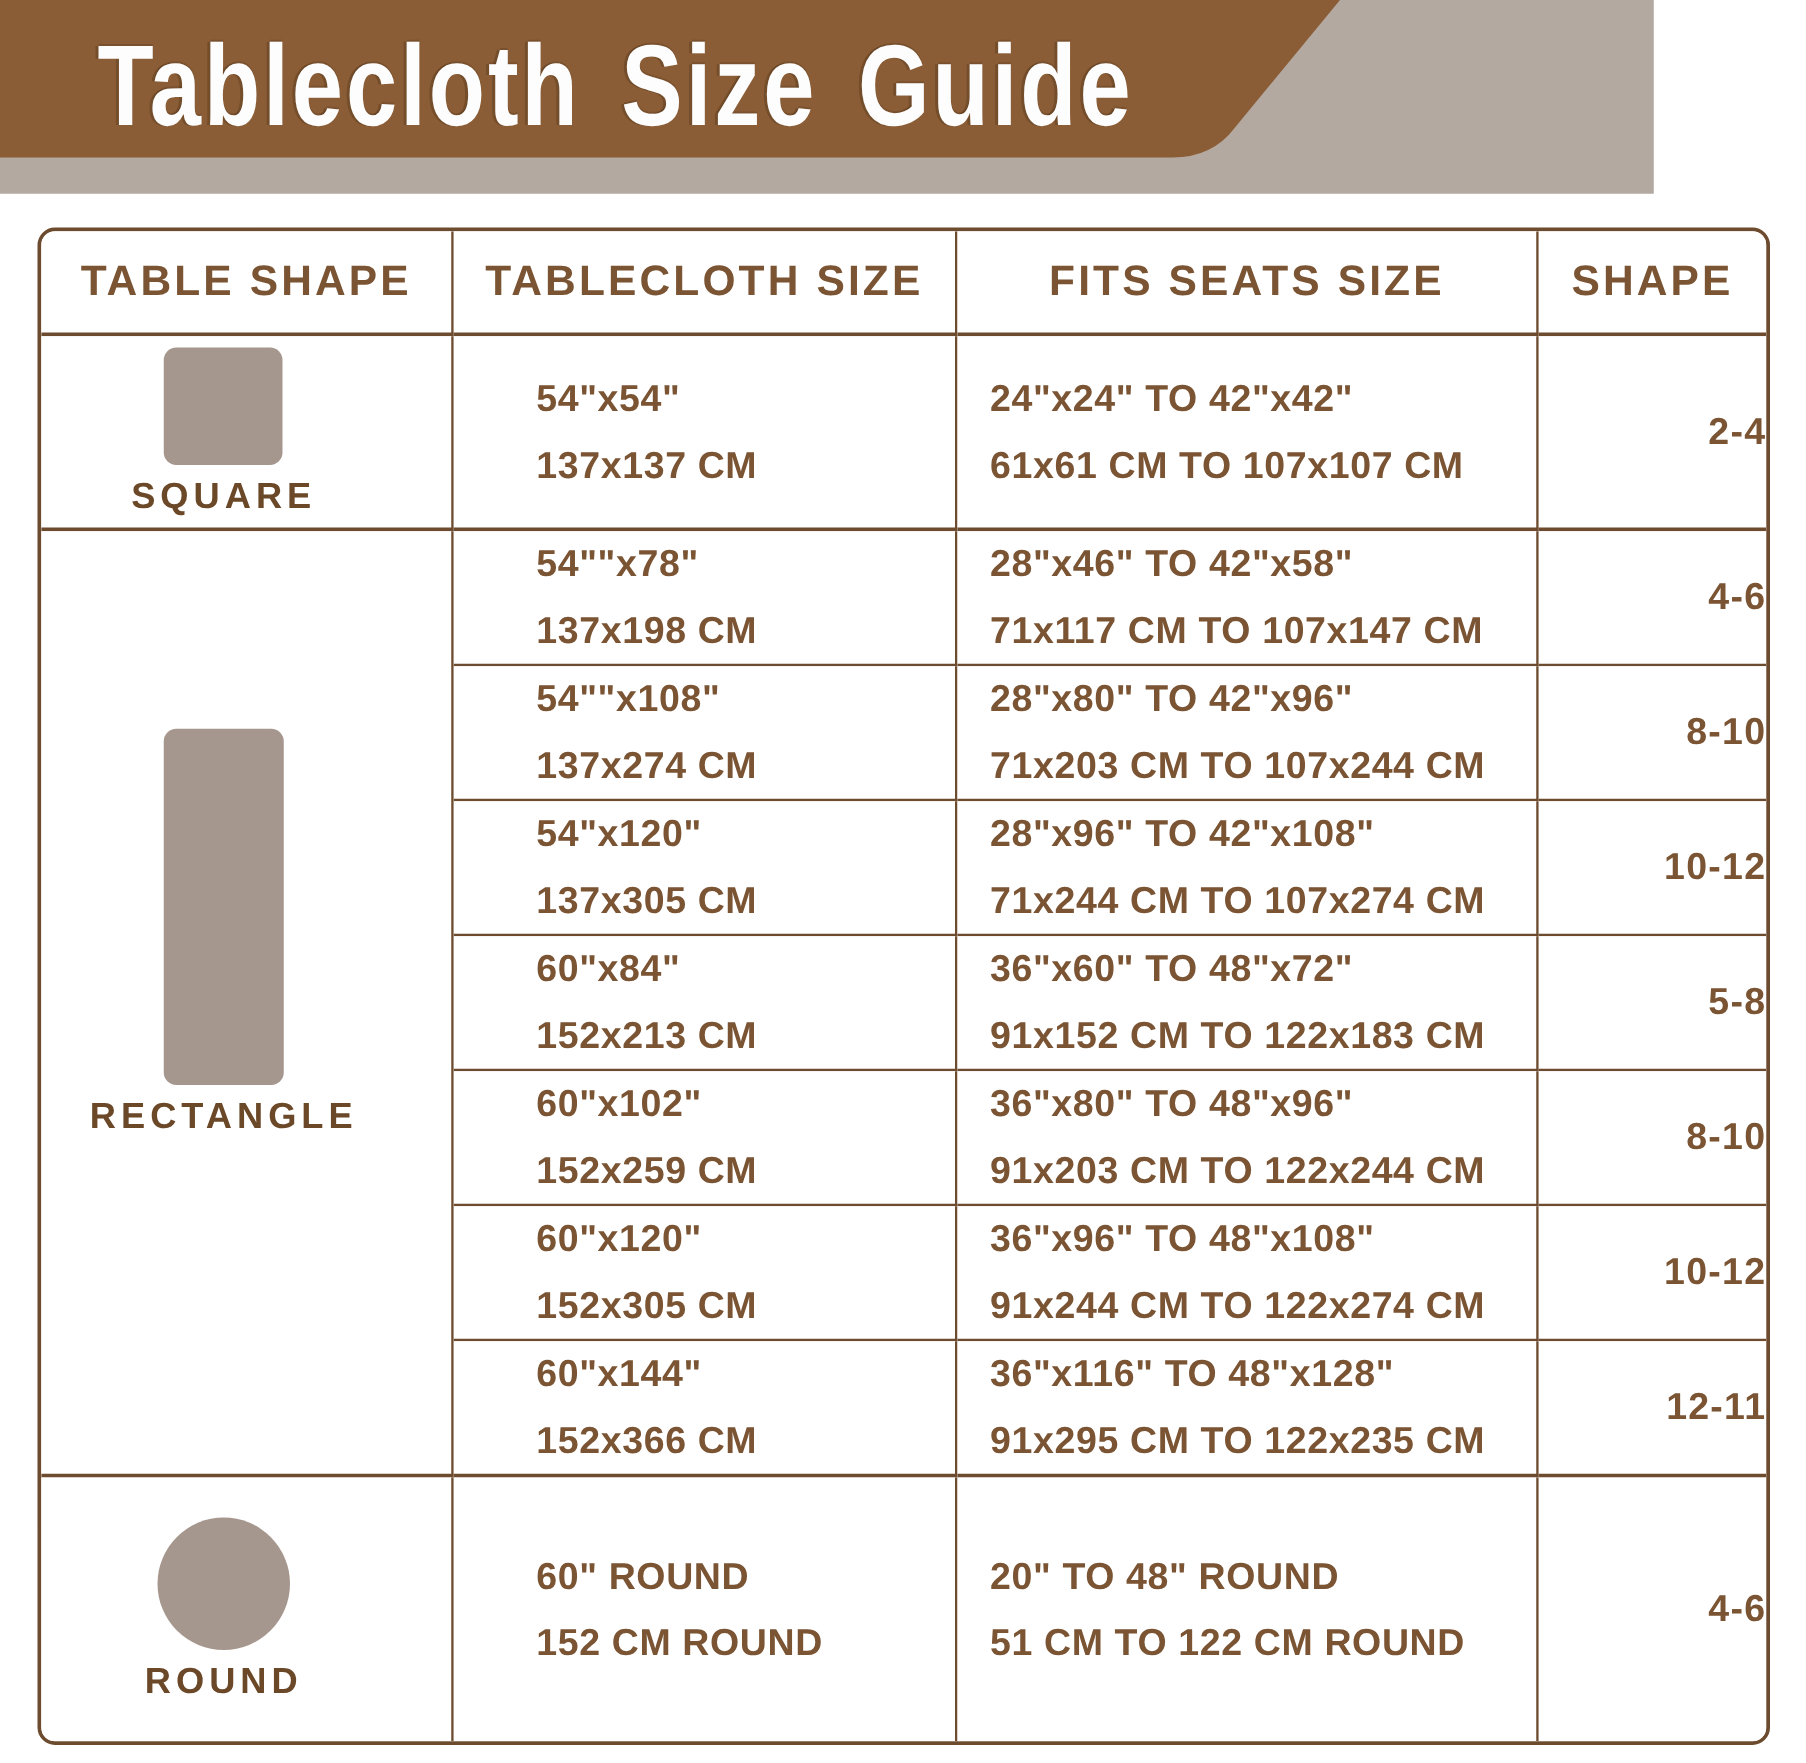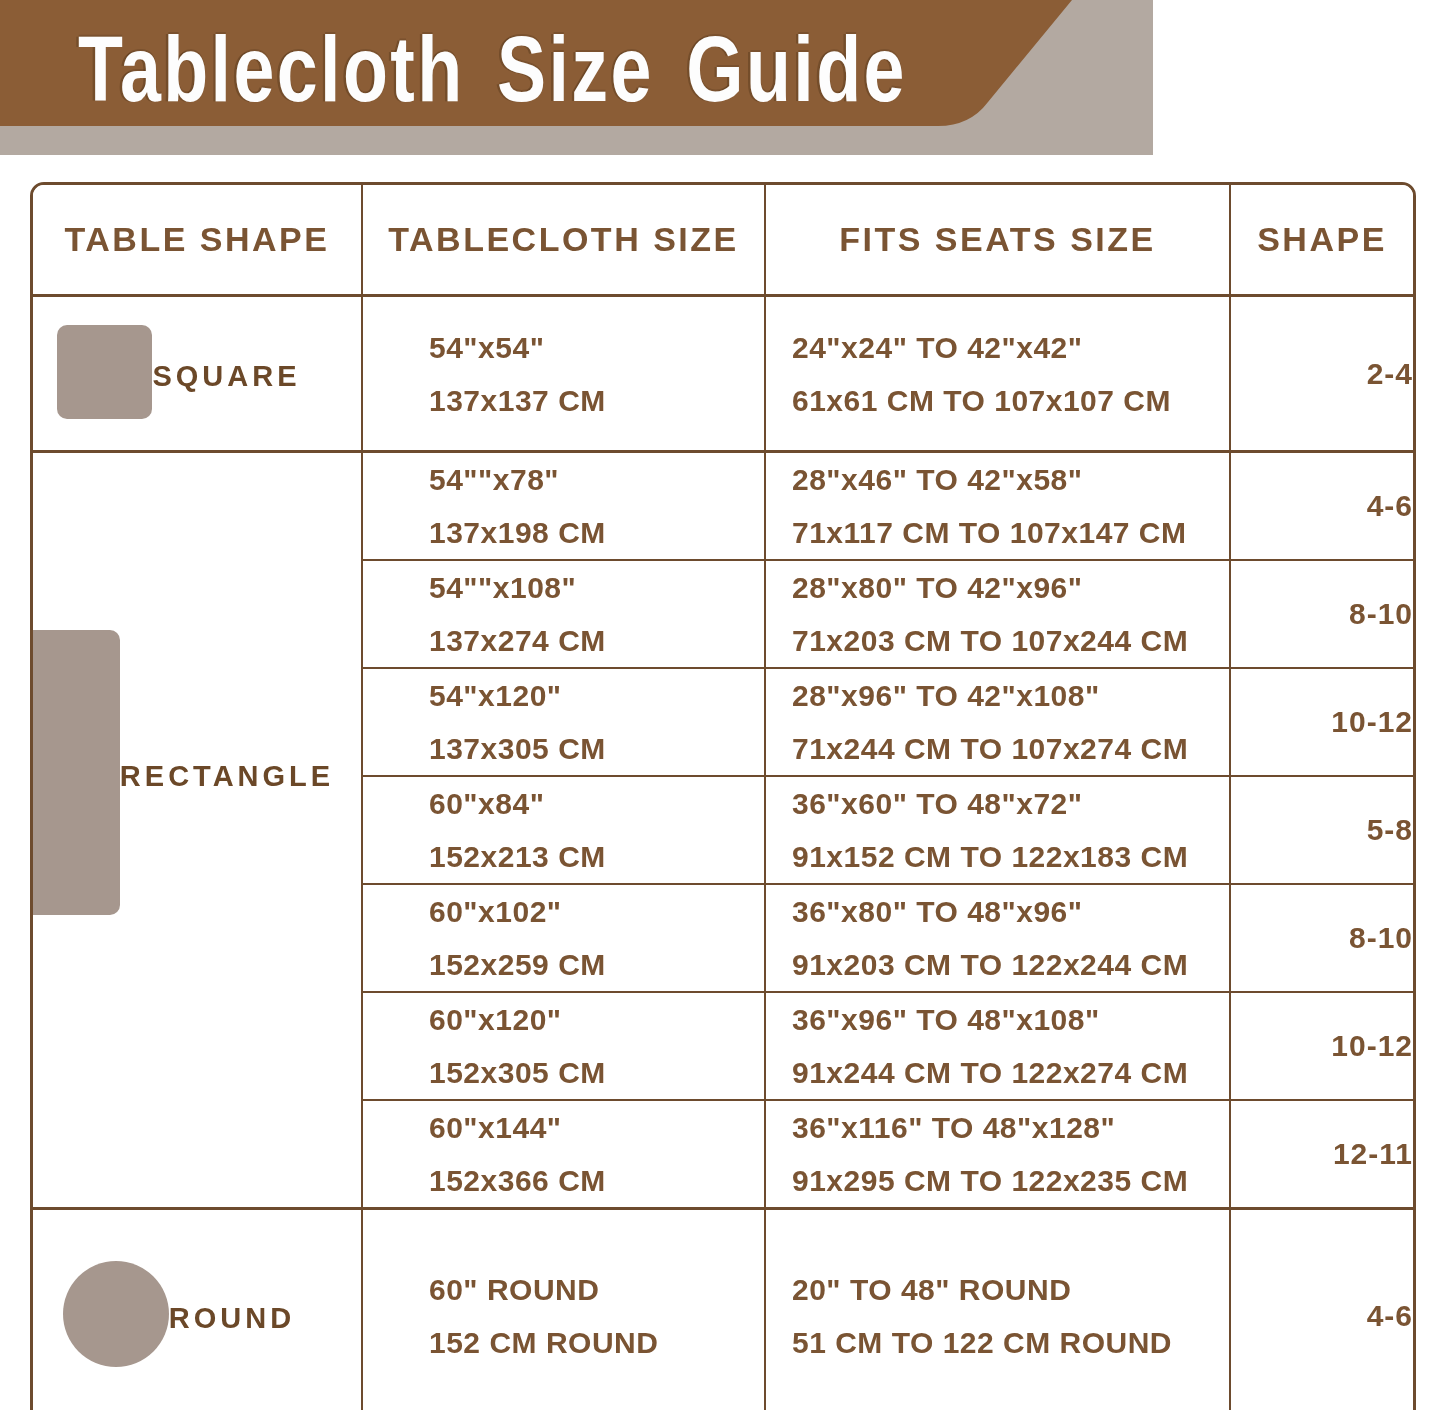--- a/index.html
+++ b/index.html
@@ -8,21 +8,21 @@
     height: 1410px;
     position: relative;
     background: var(--page_white, #ffffff);
     font-family: "Liberation Sans", sans-serif;
     overflow: hidden;
   }
 
   
   .hero {
     position: absolute; left: 0; top: 0;
-    width: 1153px; height: 155px;
+    width: 1323px; height: 155px;
     background: var(--background_taupe, #b3a9a1);
   }
   .hero svg { position: absolute; left: 0; top: 0; display: block; }
   .banner-path { fill: var(--banner_brown, #8b5d36); }
   .title {
     position: absolute; left: 78px; top: 15px;
     font-size: 92px; line-height: 108px; font-weight: bold;
     letter-spacing: 3px; word-spacing: 12px; white-space: nowrap;
     color: var(--title_white, #fdfdfd);
     transform: scaleX(0.8); transform-origin: left top;
@@ -41,37 +41,37 @@
   table { border-collapse: separate; border-spacing: 0; table-layout: fixed; width: 1380px; }
   th, td {
     border-right: 2px solid var(--table_line, #6d4b2e);
     border-bottom: 2px solid var(--table_line, #6d4b2e);
     vertical-align: middle;
     color: var(--text_brown, #7a5433);
     background: #fff;
   }
   th:last-child, td.seats { border-right: none; }
   tr.r-round td { border-bottom: none; }
-  th { height: 112px; font-size: 34px; font-weight: bold; letter-spacing: 2.5px; text-align: center; border-bottom-width: 3px; }
+  th { height: 84px; font-size: 34px; font-weight: bold; letter-spacing: 2.5px; text-align: center; border-bottom-width: 3px; }
   tr.r-square { height: 156px; }
   tr.r-rect   { height: 108px; }
   tr.r-round  { height: 211px; }
   tr.r-square td, tr.g-last td, td.shape-cell-rect { border-bottom-width: 3px; }
 
   td.cloth { padding-left: 66px; }
   td.fits  { padding-left: 26px; }
   .lines div {
     font-size: 30px; font-weight: bold; letter-spacing: 0.5px;
     line-height: 53px; white-space: nowrap;
   }
   td.seats { text-align: right; font-size: 30px; font-weight: bold; letter-spacing: 1px; }
 
   
   td.shape-cell { text-align: center; }
-  .shape-box { display: inline-flex; flex-direction: row; align-items: center; transform: translateX(-18px); }
+  .shape-box { display: inline-flex; flex-direction: column; align-items: center; transform: translateX(-18px); }
   td.shape-cell-rect .shape-box { transform: translate(-18px, -56px); }
   .icon-square { width: 95px; height: 94px; border-radius: 10px; background: var(--shape_fill, #a6978e); }
   .icon-rect   { width: 96px; height: 285px; border-radius: 10px; background: var(--shape_fill, #a6978e); }
   .icon-circle { width: 106px; height: 106px; border-radius: 50%; background: var(--shape_fill, #a6978e); }
   .shape-label { margin-top: 9px; font-size: 29px; font-weight: bold; letter-spacing: 4px; color: var(--label_brown, #6b4828); }
 </style>
 </head>
 <body>
 
 <div class="hero">

